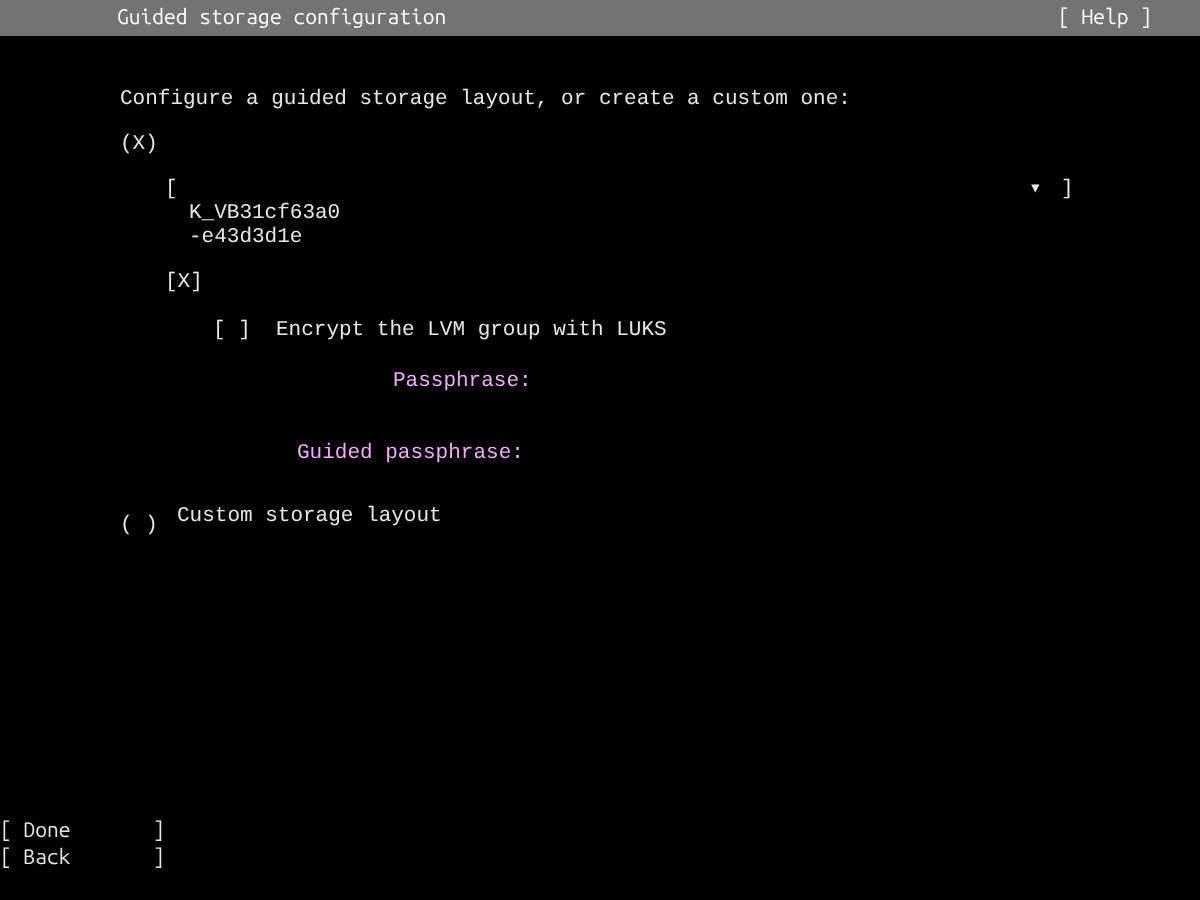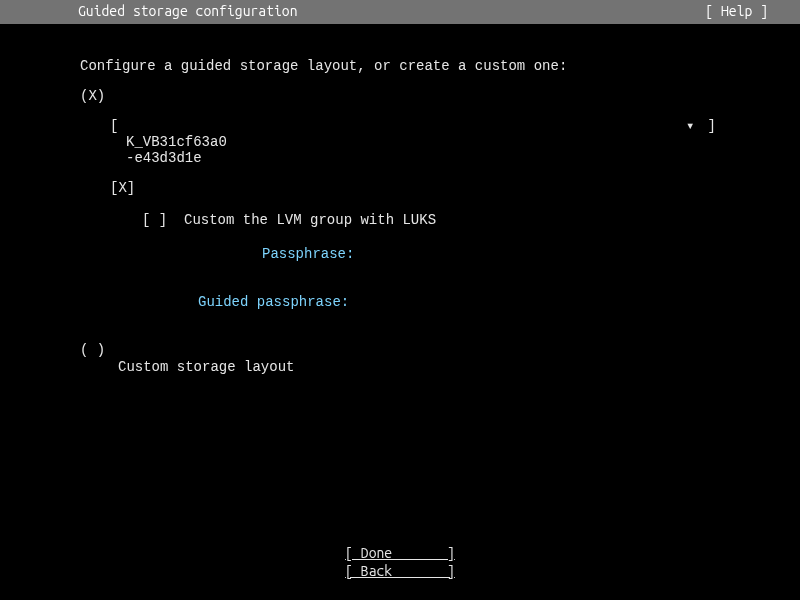--- a/index.html
+++ b/index.html
@@ -35,30 +35,29 @@
     padding: 0;
     height: calc(600px - 24px - 8px);
     box-sizing: border-box;
   }
   .row {
     position: absolute;
     white-space: pre;
     font-family: Liberation Mono, monospace;
   }
   .dim {
-    color: #7dd3fc;
+    color: #f0abfc;
   }
   .footer {
     position: absolute;
     bottom: 20px;
     width: 100%;
     display: flex;
     flex-direction: column;
-    align-items: center;
-    text-decoration: underline;
+    align-items: flex-start;
   }
   .footer .btn {
     white-space: pre;
     color: #e6e6e6;
   }
 </style>
 </head>
 <body>
 
 <div class="topbar">
@@ -76,26 +75,26 @@
 
   <span class="row" style="left:110px; top:86px">[ </span>
   <span class="row" style="left:126px; top:102px">K_VB31cf63a0</span>
   <span class="row" style="left:126px; top:118px">-e43d3d1e</span>
   <span class="row" style="left:686px; top:86px">▾</span>
   <span class="row" style="left:699px; top:86px"> ]</span>
 
   <span class="row" style="left:110px; top:148px">[X]</span>
 
   <span class="row" style="left:142px; top:180px">[ ]</span>
-  <span class="row" style="left:184px; top:180px">Custom the LVM group with LUKS</span>
+  <span class="row" style="left:184px; top:180px">Encrypt the LVM group with LUKS</span>
 
   <span class="row dim" style="left:262px; top:214px">Passphrase:</span>
   <span class="row dim" style="left:198px; top:262px">Guided passphrase:</span>
 
   <span class="row" style="left:80px; top:310px">( )</span>
-  <span class="row" style="left:118px; top:327px">Custom storage layout</span>
+  <span class="row" style="left:118px; top:304px">Custom storage layout</span>
 
   <div class="footer">
     <span class="btn">[ Done       ]</span>
     <span class="btn">[ Back       ]</span>
   </div>
 
 </div>
 
 </body></html>

